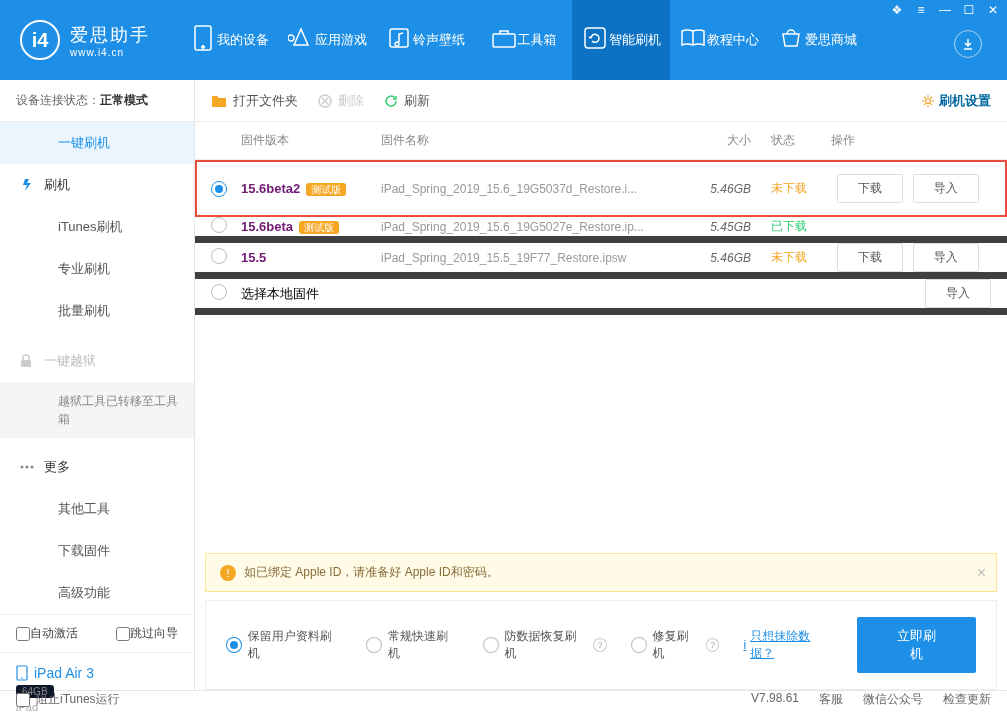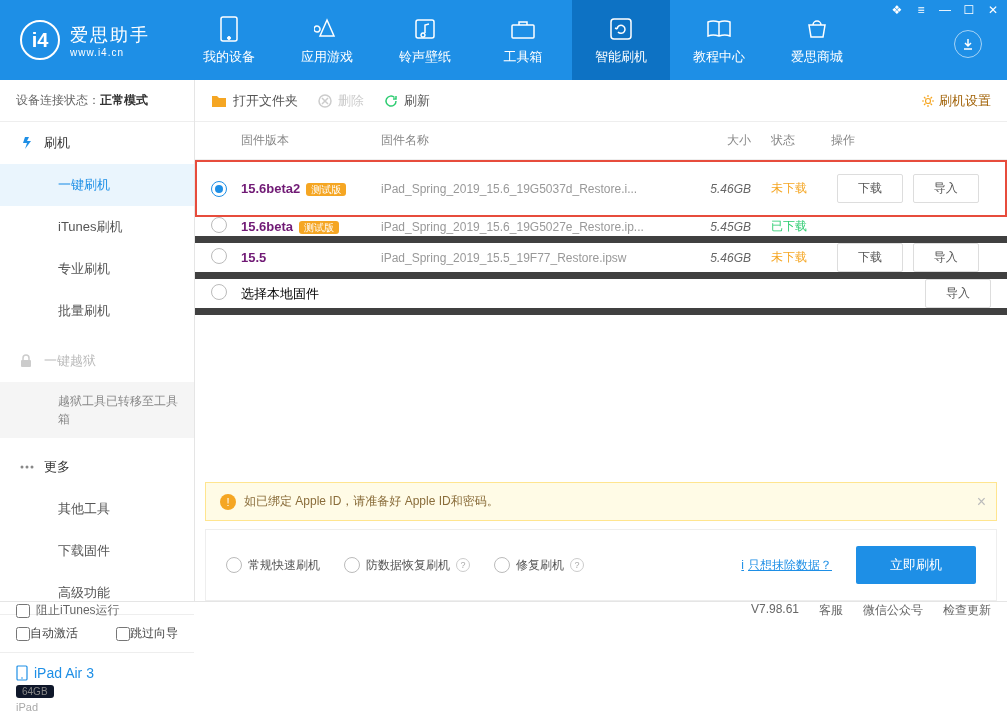--- a/index.html
+++ b/index.html
@@ -8,32 +8,32 @@
 
 .header { height: 80px; background: #1e8fe6; display: flex; align-items: center; padding: 0 0 0 20px; position: relative; }
 .logo-area { display: flex; align-items: center; margin-right: 30px; }
 .logo-circle { width: 40px; height: 40px; border: 2px solid #fff; border-radius: 50%; display: flex; align-items: center; justify-content: center; margin-right: 10px; }
 .logo-circle span { color: #fff; font-weight: bold; font-size: 20px; }
 .logo-text { color: #fff; }
 .logo-text .main { font-size: 18px; display: block; letter-spacing: 2px; }
 .logo-text .sub { font-size: 10px; display: block; letter-spacing: 1px; }
 
 .nav-items { display: flex; height: 100%; }
-.nav-item { width: 98px; display: flex; flex-direction: column; align-items: center; justify-content: center; color: #fff; cursor: pointer; font-size: 13px; }
+.nav-item { width: 98px; display: flex; flex-direction: row; align-items: center; justify-content: center; color: #fff; cursor: pointer; font-size: 13px; }
 .nav-item.active { background: #0d72c4; }
 .nav-item .icon { width: 28px; height: 28px; margin-bottom: 5px; display: flex; align-items: center; justify-content: center; }
 .nav-item svg { fill: #fff; stroke: #fff; }
 
 .window-controls { position: absolute; top: 3px; right: 6px; display: flex; gap: 8px; }
 .window-controls span { color: #fff; font-size: 12px; cursor: pointer; width: 16px; text-align: center; }
 
 .download-indicator { position: absolute; right: 25px; top: 30px; width: 28px; height: 28px; border: 1.5px solid rgba(255,255,255,0.6); border-radius: 50%; display: flex; align-items: center; justify-content: center; }
 
 
-.body { display: flex; height: 521px; }
+.body { display: flex; height: 610px; }
 
 
 .sidebar { width: 195px; border-right: 1px solid #e5e5e5; display: flex; flex-direction: column; }
 .conn-status { padding: 12px 16px; font-size: 12px; color: #666; border-bottom: 1px solid #eee; }
 .conn-status b { color: #333; }
 .side-item { padding: 12px 16px 12px 40px; font-size: 13px; color: #333; cursor: pointer; display: flex; align-items: center; }
 .side-item.header-item { padding-left: 20px; color: #333; }
 .side-item.header-item .i { width: 16px; margin-right: 8px; display: inline-flex; }
 .side-item.sub { padding-left: 58px; color: #555; font-size: 13px; }
 .side-item.sub.active { background: #eaf5fd; color: #1e8fe6; }
@@ -47,21 +47,21 @@
 .device-box .dname { color: #1e8fe6; font-size: 14px; display: flex; align-items: flex-start; gap: 6px; }
 .device-box .cap-badge { font-size: 10px; background: #0f172a; color: #888; padding: 1px 6px; border-radius: 3px; margin-top: 4px; display: inline-block; }
 .device-box .dtype { font-size: 11px; color: #aaa; margin-top: 2px; }
 
 
 .main { flex: 1; display: flex; flex-direction: column; }
 .toolbar { height: 42px; display: flex; align-items: center; padding: 0 16px; border-bottom: 1px solid #eee; font-size: 13px; }
 .toolbar .tbtn { display: flex; align-items: center; gap: 6px; margin-right: 20px; cursor: pointer; color: #555; }
 .toolbar .tbtn.disabled { color: #ccc; }
 .toolbar .spacer { flex: 1; }
-.toolbar .settings { color: #a16207; display: flex; align-items: center; gap: 4px; }
+.toolbar .settings { color: #0369a1; display: flex; align-items: center; gap: 4px; font-weight: bold; }
 
 .table-head { display: flex; padding: 10px 16px; font-size: 12px; color: #888; border-bottom: 1px solid #eee; }
 .col-radio { width: 30px; }
 .col-version { width: 140px; }
 .col-name { flex: 1; }
 .col-size { width: 70px; text-align: right; }
 .col-status { width: 80px; padding-left: 20px; }
 .col-action { width: 160px; }
 
 .fw-rows { }
@@ -185,31 +185,31 @@
   </div>
 </div>
 
 <div class="body">
 
   <div class="sidebar">
     <div class="conn-status">
       <span>设备连接状态：</span><b>正常模式</b>
     </div>
 
+    <div class="side-item sub active">
+        <span>一键刷机</span>
+      </div>
     <div class="side-item header-item">
       <span class="i">
           <svg width="14" height="14" viewBox="0 0 14 14">
             <path d="M5 1 L3 7 H7 L5 13 L11 5 H7 L9 1 Z" fill="#1e8fe6"></path>
           </svg>
         </span>
       <span>刷机</span>
     </div>
-    <div class="side-item sub active">
-        <span>一键刷机</span>
-      </div>
     <div class="side-item sub">
         <span>iTunes刷机</span>
       </div>
     <div class="side-item sub">
         <span>专业刷机</span>
       </div>
     <div class="side-item sub">
         <span>批量刷机</span>
       </div>
 
@@ -353,20 +353,24 @@
       </div>
     </div>
 
     <div class="notice-bar">
       <span class="warn-i">!</span>
       <span>如已绑定 Apple ID，请准备好 Apple ID和密码。</span>
       <span class="close">×</span>
     </div>
 
     <div class="flash-options">
+      <label class="flash-opt">
+        <span class="radio-circle checked"></span>
+        <span>保留用户资料刷机</span>
+      </label>
       <label class="flash-opt">
         <span class="radio-circle"></span>
         <span>常规快速刷机</span>
       </label>
       <label class="flash-opt">
         <span class="radio-circle"></span>
         <span>防数据恢复刷机</span>
         <span class="q">?</span>
       </label>
       <label class="flash-opt">

